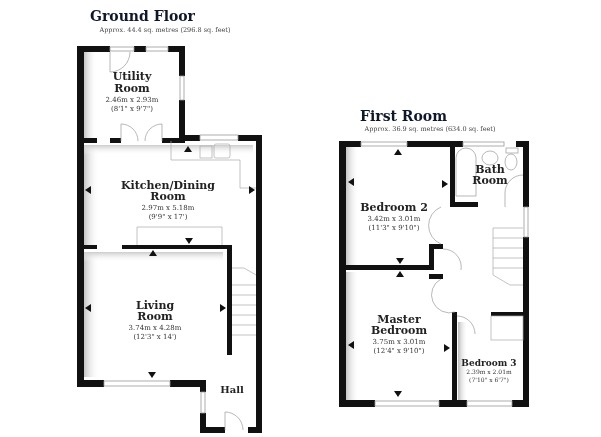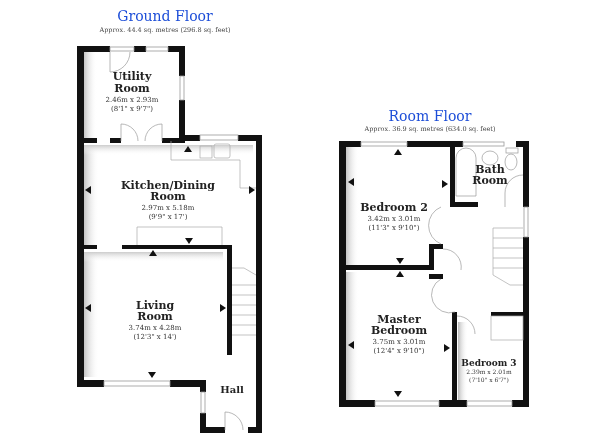--- a/index.html
+++ b/index.html
@@ -1,28 +1,28 @@
 <!DOCTYPE html>
 <html><head>
 <meta charset="utf-8">
 <style>
   html, body { margin: 0; padding: 0; background: #ffffff; }
   body { width: 601px; height: 437px; position: relative; overflow: hidden; font-family: "DejaVu Serif", "Liberation Serif", serif; }
-  .floor-title { position: absolute; text-align: center; font-weight: normal; color: #1d4ed8; font-size: 14px; font-family: "DejaVu Serif", serif; }
+  .floor-title { position: absolute; text-align: left; font-weight: bold; color: #0f172a; font-size: 14px; font-family: "DejaVu Serif", serif; }
   .floor-sub { position: absolute; text-align: center; color: #444; font-size: 6.5px; font-family: "DejaVu Serif", serif; }
   svg { position: absolute; left: 0; top: 0; }
   .room-label { font-family: "DejaVu Serif", serif; font-weight: bold; fill: #222; text-anchor: middle; }
   .room-dim { font-family: "DejaVu Serif", serif; fill: #333; text-anchor: middle; }
 </style>
 </head>
 <body>
 
 <div class="floor-title" style="left:90px; top:8px; width:150px;">Ground Floor</div>
 <div class="floor-sub" style="left:80px; top:26px; width:170px;">Approx. 44.4 sq. metres (296.8 sq. feet)</div>
-<div class="floor-title" style="left:360px; top:108px; width:140px;">Room Floor</div>
+<div class="floor-title" style="left:360px; top:108px; width:140px;">First Room</div>
 <div class="floor-sub" style="left:350px; top:125px; width:160px;">Approx. 36.9 sq. metres (634.0 sq. feet)</div>
 
 <svg width="601" height="437" viewBox="0 0 601 437">
   <defs>
     <linearGradient id="shL" x1="0" x2="1">
         <stop offset="0" stop-color="#bbb"></stop>
         <stop offset="1" stop-color="#fff" stop-opacity="0"></stop>
       </linearGradient>
     <linearGradient id="shT" x1="0" x2="0" y1="0" y2="1">
         <stop offset="0" stop-color="#ccc"></stop>

